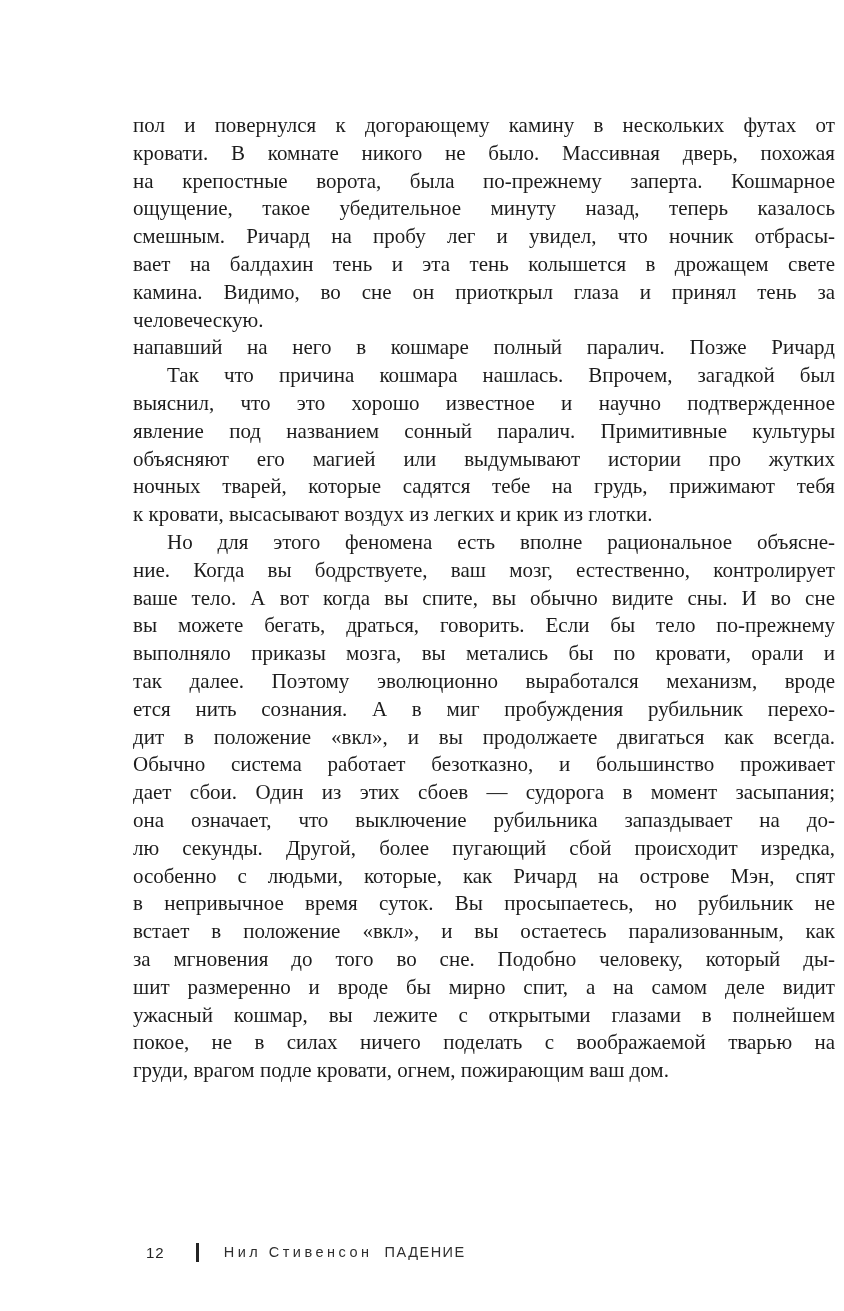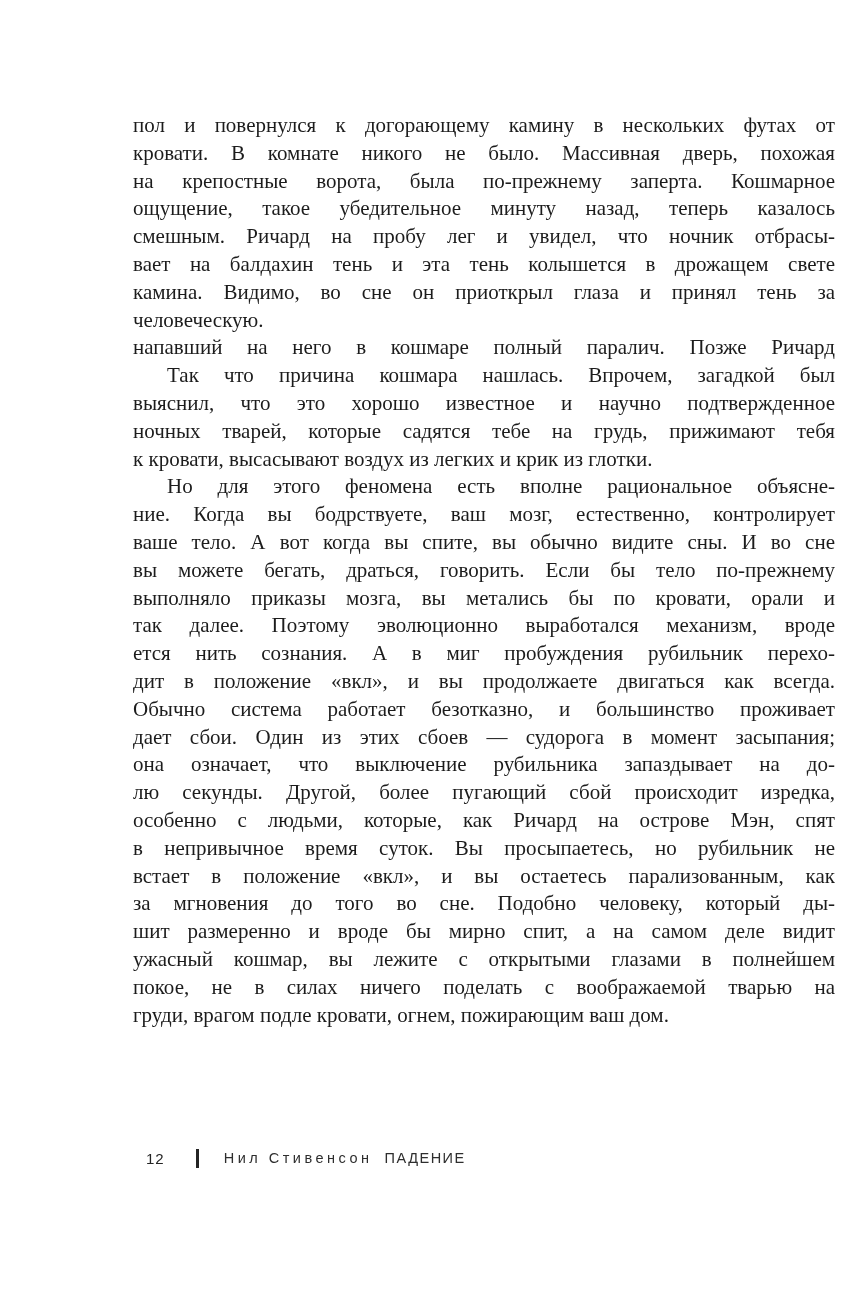--- a/index.html
+++ b/index.html
@@ -32,21 +32,21 @@
     text-align-last: justify;
     text-justify: inter-word;
     white-space: normal;
     overflow: visible;
   }
   .line.indent { text-indent: 34px; }
   .line.last { text-align-last: left; }
   .footer {
     position: absolute;
     left: 126px;
-    top: 1146px;
+    top: 1240px;
     height: 24px;
     display: flex;
     align-items: center;
     font-family: "Liberation Sans", sans-serif;
     color: #2e2e2e;
   }
   .page-num {
     font-size: 15px;
     letter-spacing: 1px;
     color: #242424;
@@ -85,20 +85,22 @@
         <div class="line">ощущение, такое убедительное минуту назад, теперь казалось</div>
         <div class="line">смешным. Ричард на пробу лег и увидел, что ночник отбрасы-</div>
         <div class="line">вает на балдахин тень и эта тень колышется в дрожащем свете</div>
         <div class="line">камина. Видимо, во сне он приоткрыл глаза и принял тень за</div>
         <div class="line last">человеческую.</div>
       </div>
       <div class="paragraph">
         <div class="line">напавший на него в кошмаре полный паралич. Позже Ричард</div>
         <div class="line indent">Так что причина кошмара нашлась. Впрочем, загадкой был</div>
         <div class="line">выяснил, что это хорошо известное и научно подтвержденное</div>
+        <div class="line">явление под названием сонный паралич. Примитивные культуры</div>
+        <div class="line">объясняют его магией или выдумывают истории про жутких</div>
         <div class="line">ночных тварей, которые садятся тебе на грудь, прижимают тебя</div>
         <div class="line last">к кровати, высасывают воздух из легких и крик из глотки.</div>
       </div>
       <div class="paragraph">
         <div class="line indent">Но для этого феномена есть вполне рациональное объясне-</div>
         <div class="line">ние. Когда вы бодрствуете, ваш мозг, естественно, контролирует</div>
         <div class="line">ваше тело. А вот когда вы спите, вы обычно видите сны. И во сне</div>
         <div class="line">вы можете бегать, драться, говорить. Если бы тело по-прежнему</div>
         <div class="line">выполняло приказы мозга, вы метались бы по кровати, орали и</div>
         <div class="line">так далее. Поэтому эволюционно выработался механизм, вроде</div>

